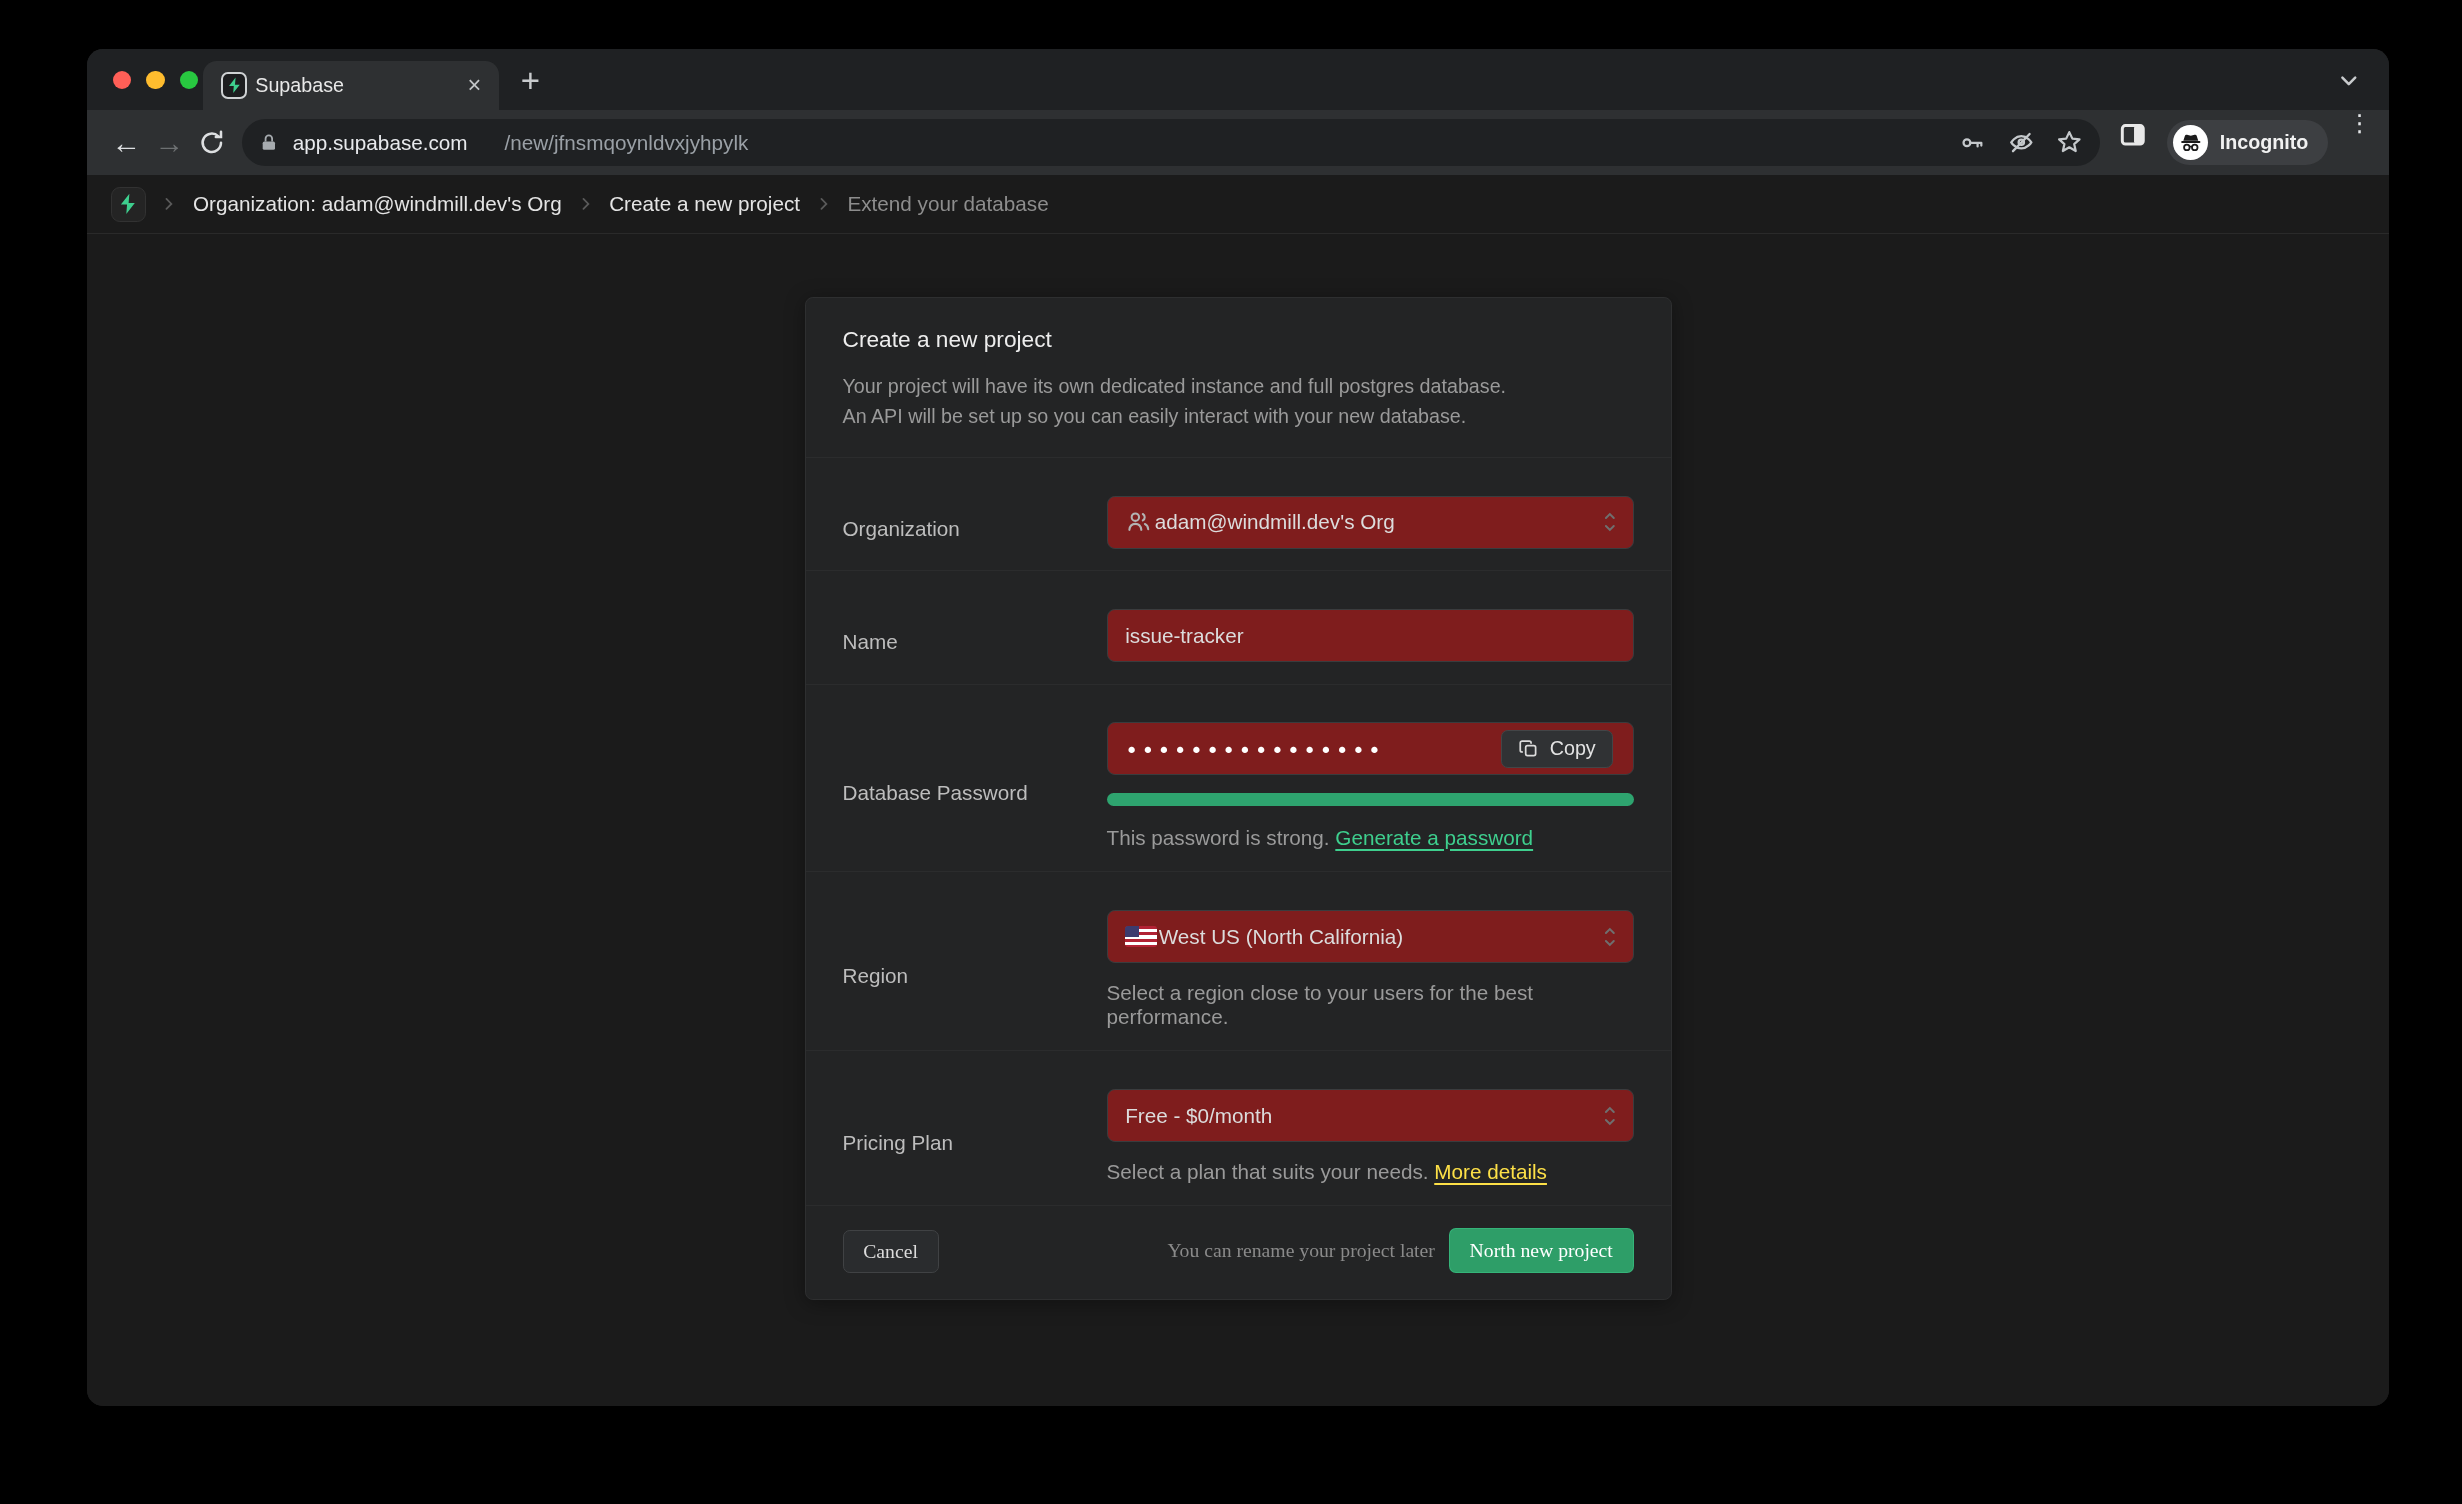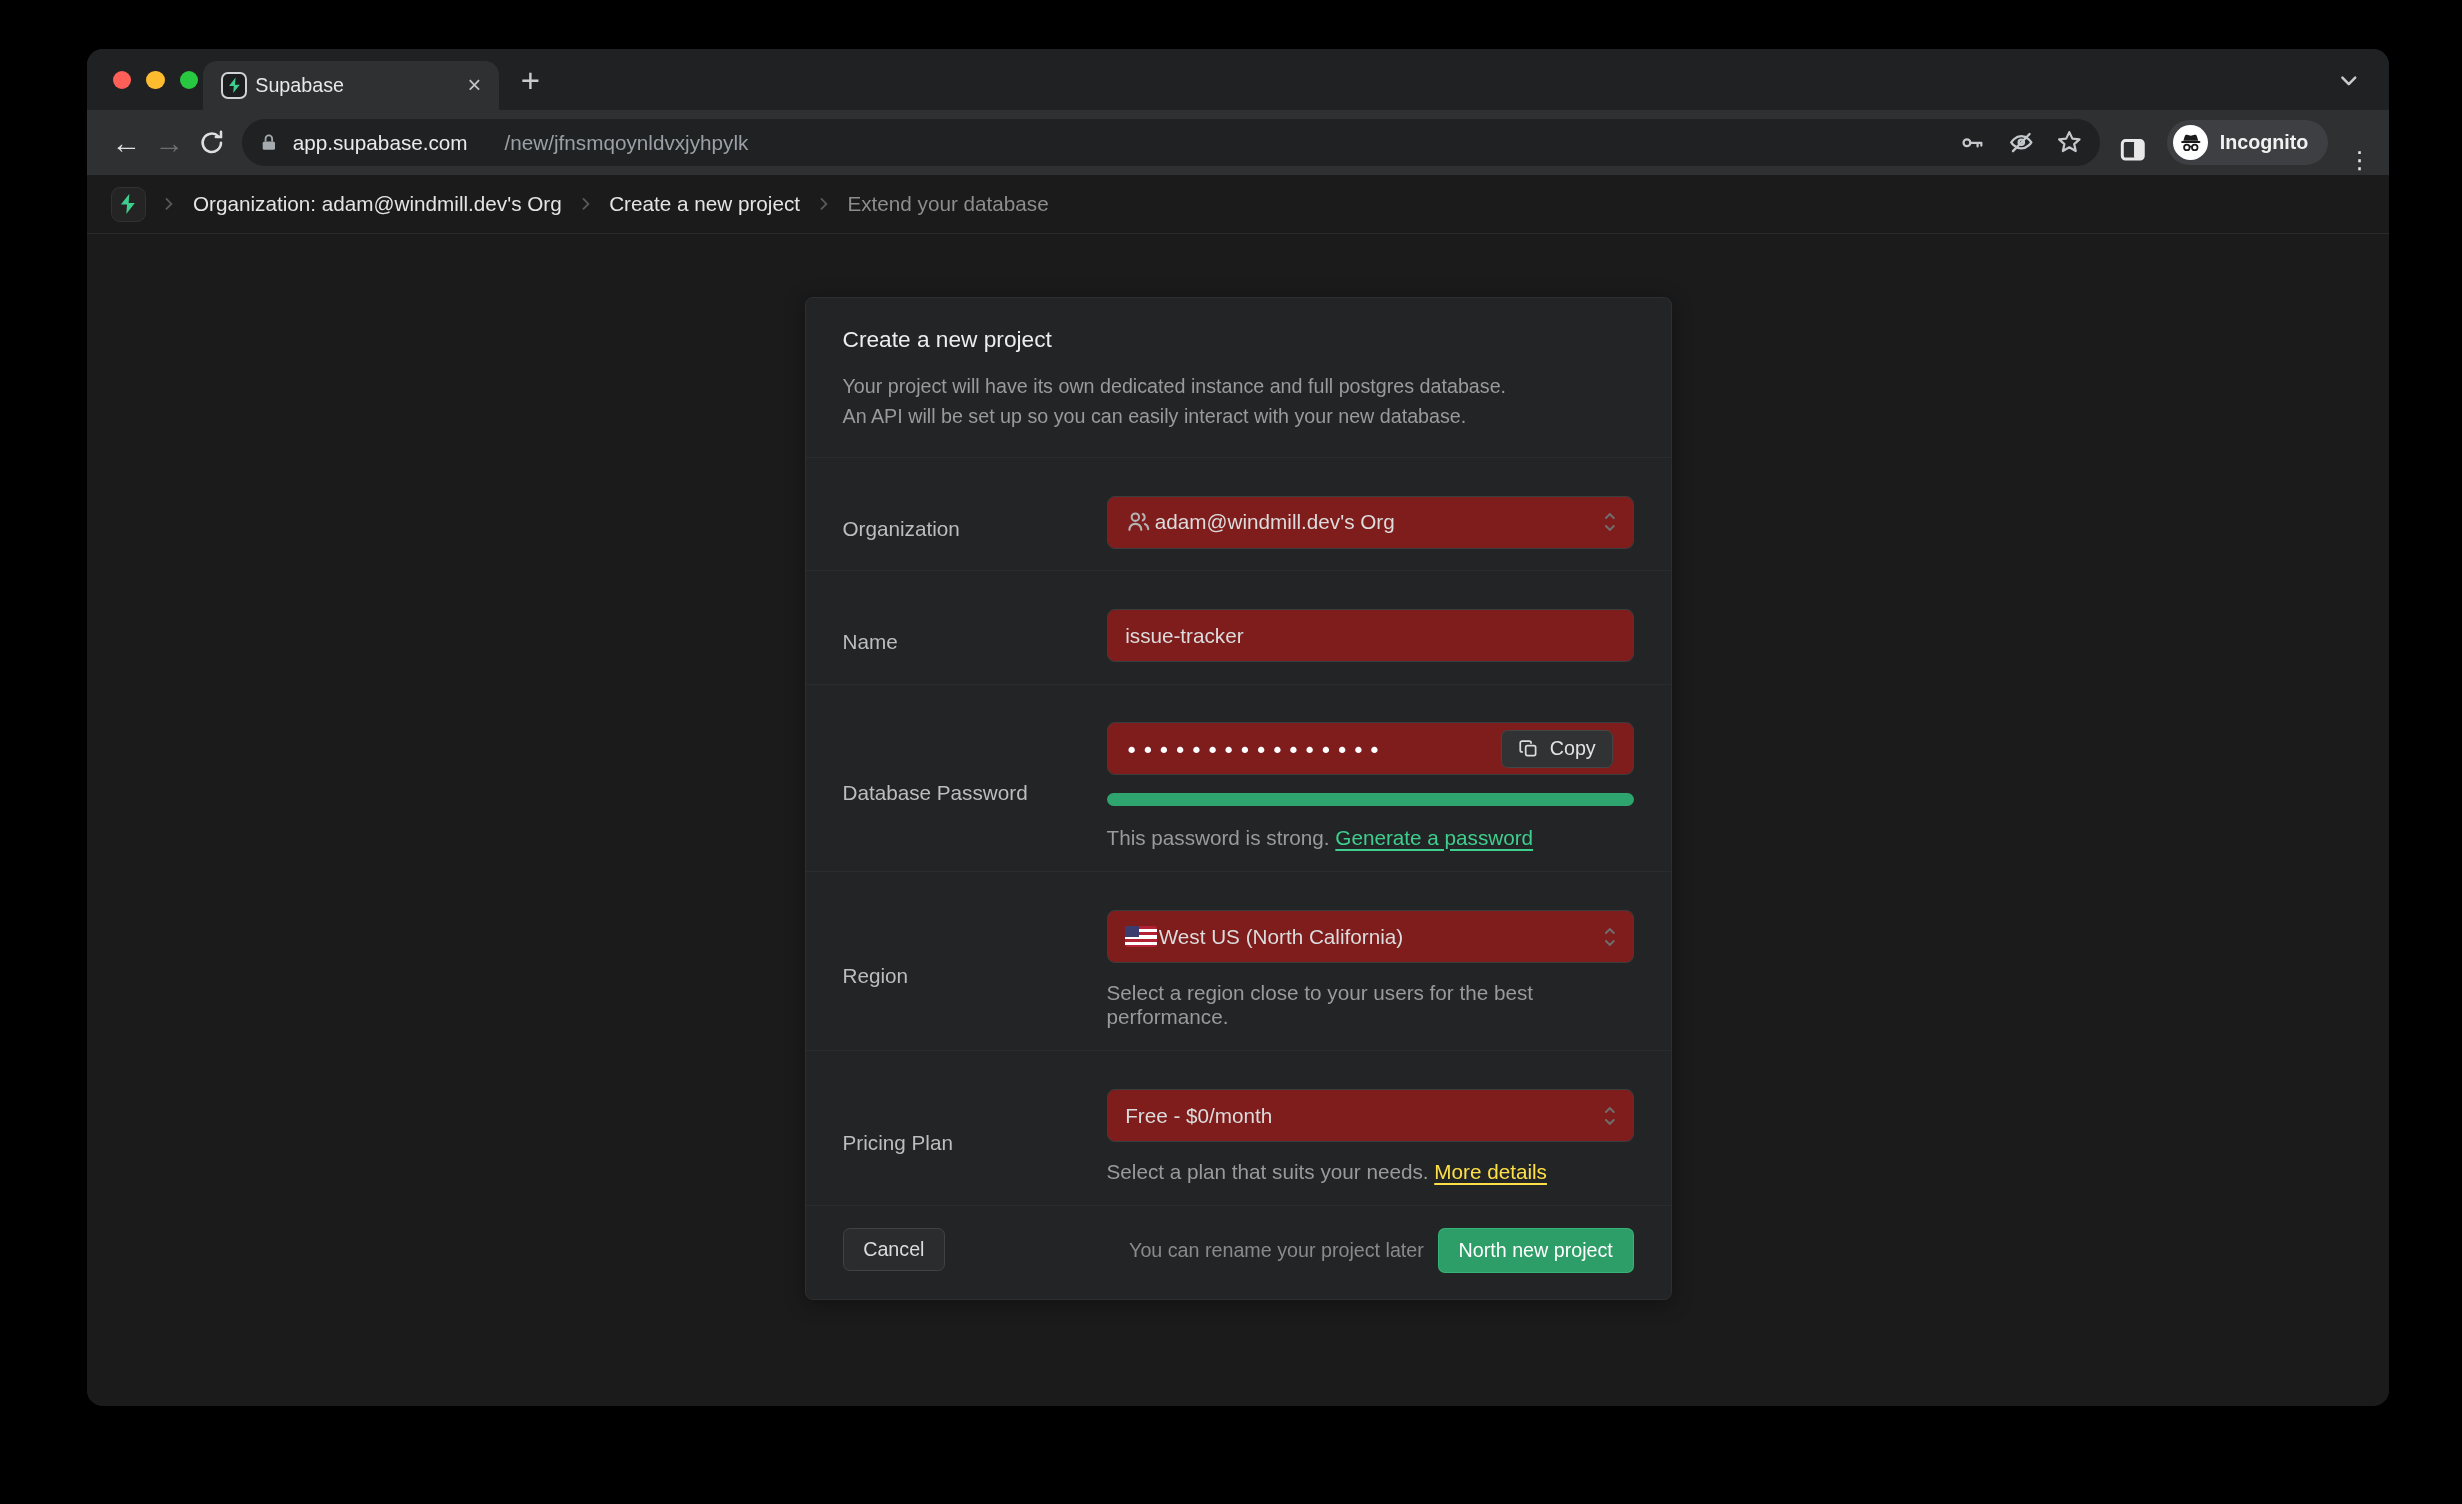--- a/index.html
+++ b/index.html
@@ -26,21 +26,21 @@
 
   
   .toolbar { height:65px; background:#2e3032; display:flex; align-items:center; padding:0 17.7px; flex:none; }
   .navbtn { font-size:29.6px; color:#dddfe1; width:43px; text-align:center; flex:none; }
   .navbtn.disabled { color:#6d7072; }
   .urlbar { flex:1; height:47px; background:#1f2123; border-radius:23.6px; margin:0 13.8px 0 7.9px;
             display:flex; align-items:center; padding:0 17.7px; gap:13.8px; min-width:0; }
   .url-text { font-size:20.7px; color:#e8eaed; white-space:nowrap; overflow:hidden; flex:1; }
   .url-text .path { color:#9aa0a6;margin-left:37px; }
   .url-icons { display:flex; align-items:center; gap:21.7px; flex:none; }
-  .right-tools { display:flex; align-items:flex-end; gap:19.7px; flex:none; margin-left:3.9px; }
+  .right-tools { display:flex; align-items:flex-start; gap:19.7px; flex:none; margin-left:3.9px; }
   .incog-pill { height:45px; background:#3d3f42; border-radius:22.7px; display:flex; align-items:center;
                 gap:11.8px; padding:0 19.7px 0 5.9px; }
   .incog-circle { width:35px; height:35px; border-radius:50%; background:#fff; display:flex;
                   align-items:center; justify-content:center; }
   .incog-label { color:#f1f1f1; font-size:19.7px; font-weight:700; }
   .dots3 { color:#e4e6e8; font-size:23.6px; letter-spacing:0; line-height:7.9px; text-align:center; }
 
   
   .navbar { height:59px; background:#1b1b1b; border-bottom:1px solid #2a2a2a; display:flex;
             align-items:center; padding:0 23.6px; gap:15.8px; flex:none; }
@@ -77,21 +77,21 @@
   .strength-bar { margin-top:17.7px; height:12.8px; border-radius:6.9px; width:100%; }
   .strength-text { margin-top:19.7px; font-size:20.7px; color:#9a9a9a; }
   .link-green { text-decoration:underline; text-underline-offset:3.9px; }
   .helper { margin-top:17.7px; font-size:20.7px; color:#9a9a9a; }
   .link-gray { color:#fde047; text-decoration:underline; text-underline-offset:3.9px; }
 
   .flag { width:31.5px; height:21.7px; border-radius:3px; overflow:hidden; position:relative; flex:none;
           background:repeating-linear-gradient(180deg,#b22234 0 3.2px,#ffffff 3.2px 6.3px); }
   .flag::after { content:""; position:absolute; left:0; top:0; width:13.8px; height:11.8px; background:#3c3b6e; }
 
-  .footer { display:flex; align-items:flex-start; padding:21.7px 37px 25.6px; border-top:1px solid rgba(255,255,255,.04); }
+  .footer { display:flex; align-items:flex-end; padding:21.7px 37px 25.6px; border-top:1px solid rgba(255,255,255,.04);font-family:Liberation Serif, serif; }
   .btn-cancel { height:43px; background:#2a2c2e; border:1px solid #404244; border-radius:6.9px;
                 padding:0 19.7px; display:flex; align-items:center; font-size:19.7px; color:#dcdcdc; }
   .footer-right { margin-left:auto; display:flex; align-items:center; gap:14px; }
   .footer-note { font-size:19.7px; color:#8a8a8a; }
   .btn-create { height:45px; border-radius:6.9px; padding:0 19.7px; display:flex; align-items:center;
                 font-size:19.7px; color:#fff; border:1px solid rgba(62,207,142,.45); }
 
   svg { display:block; }
 </style>
 </head>

